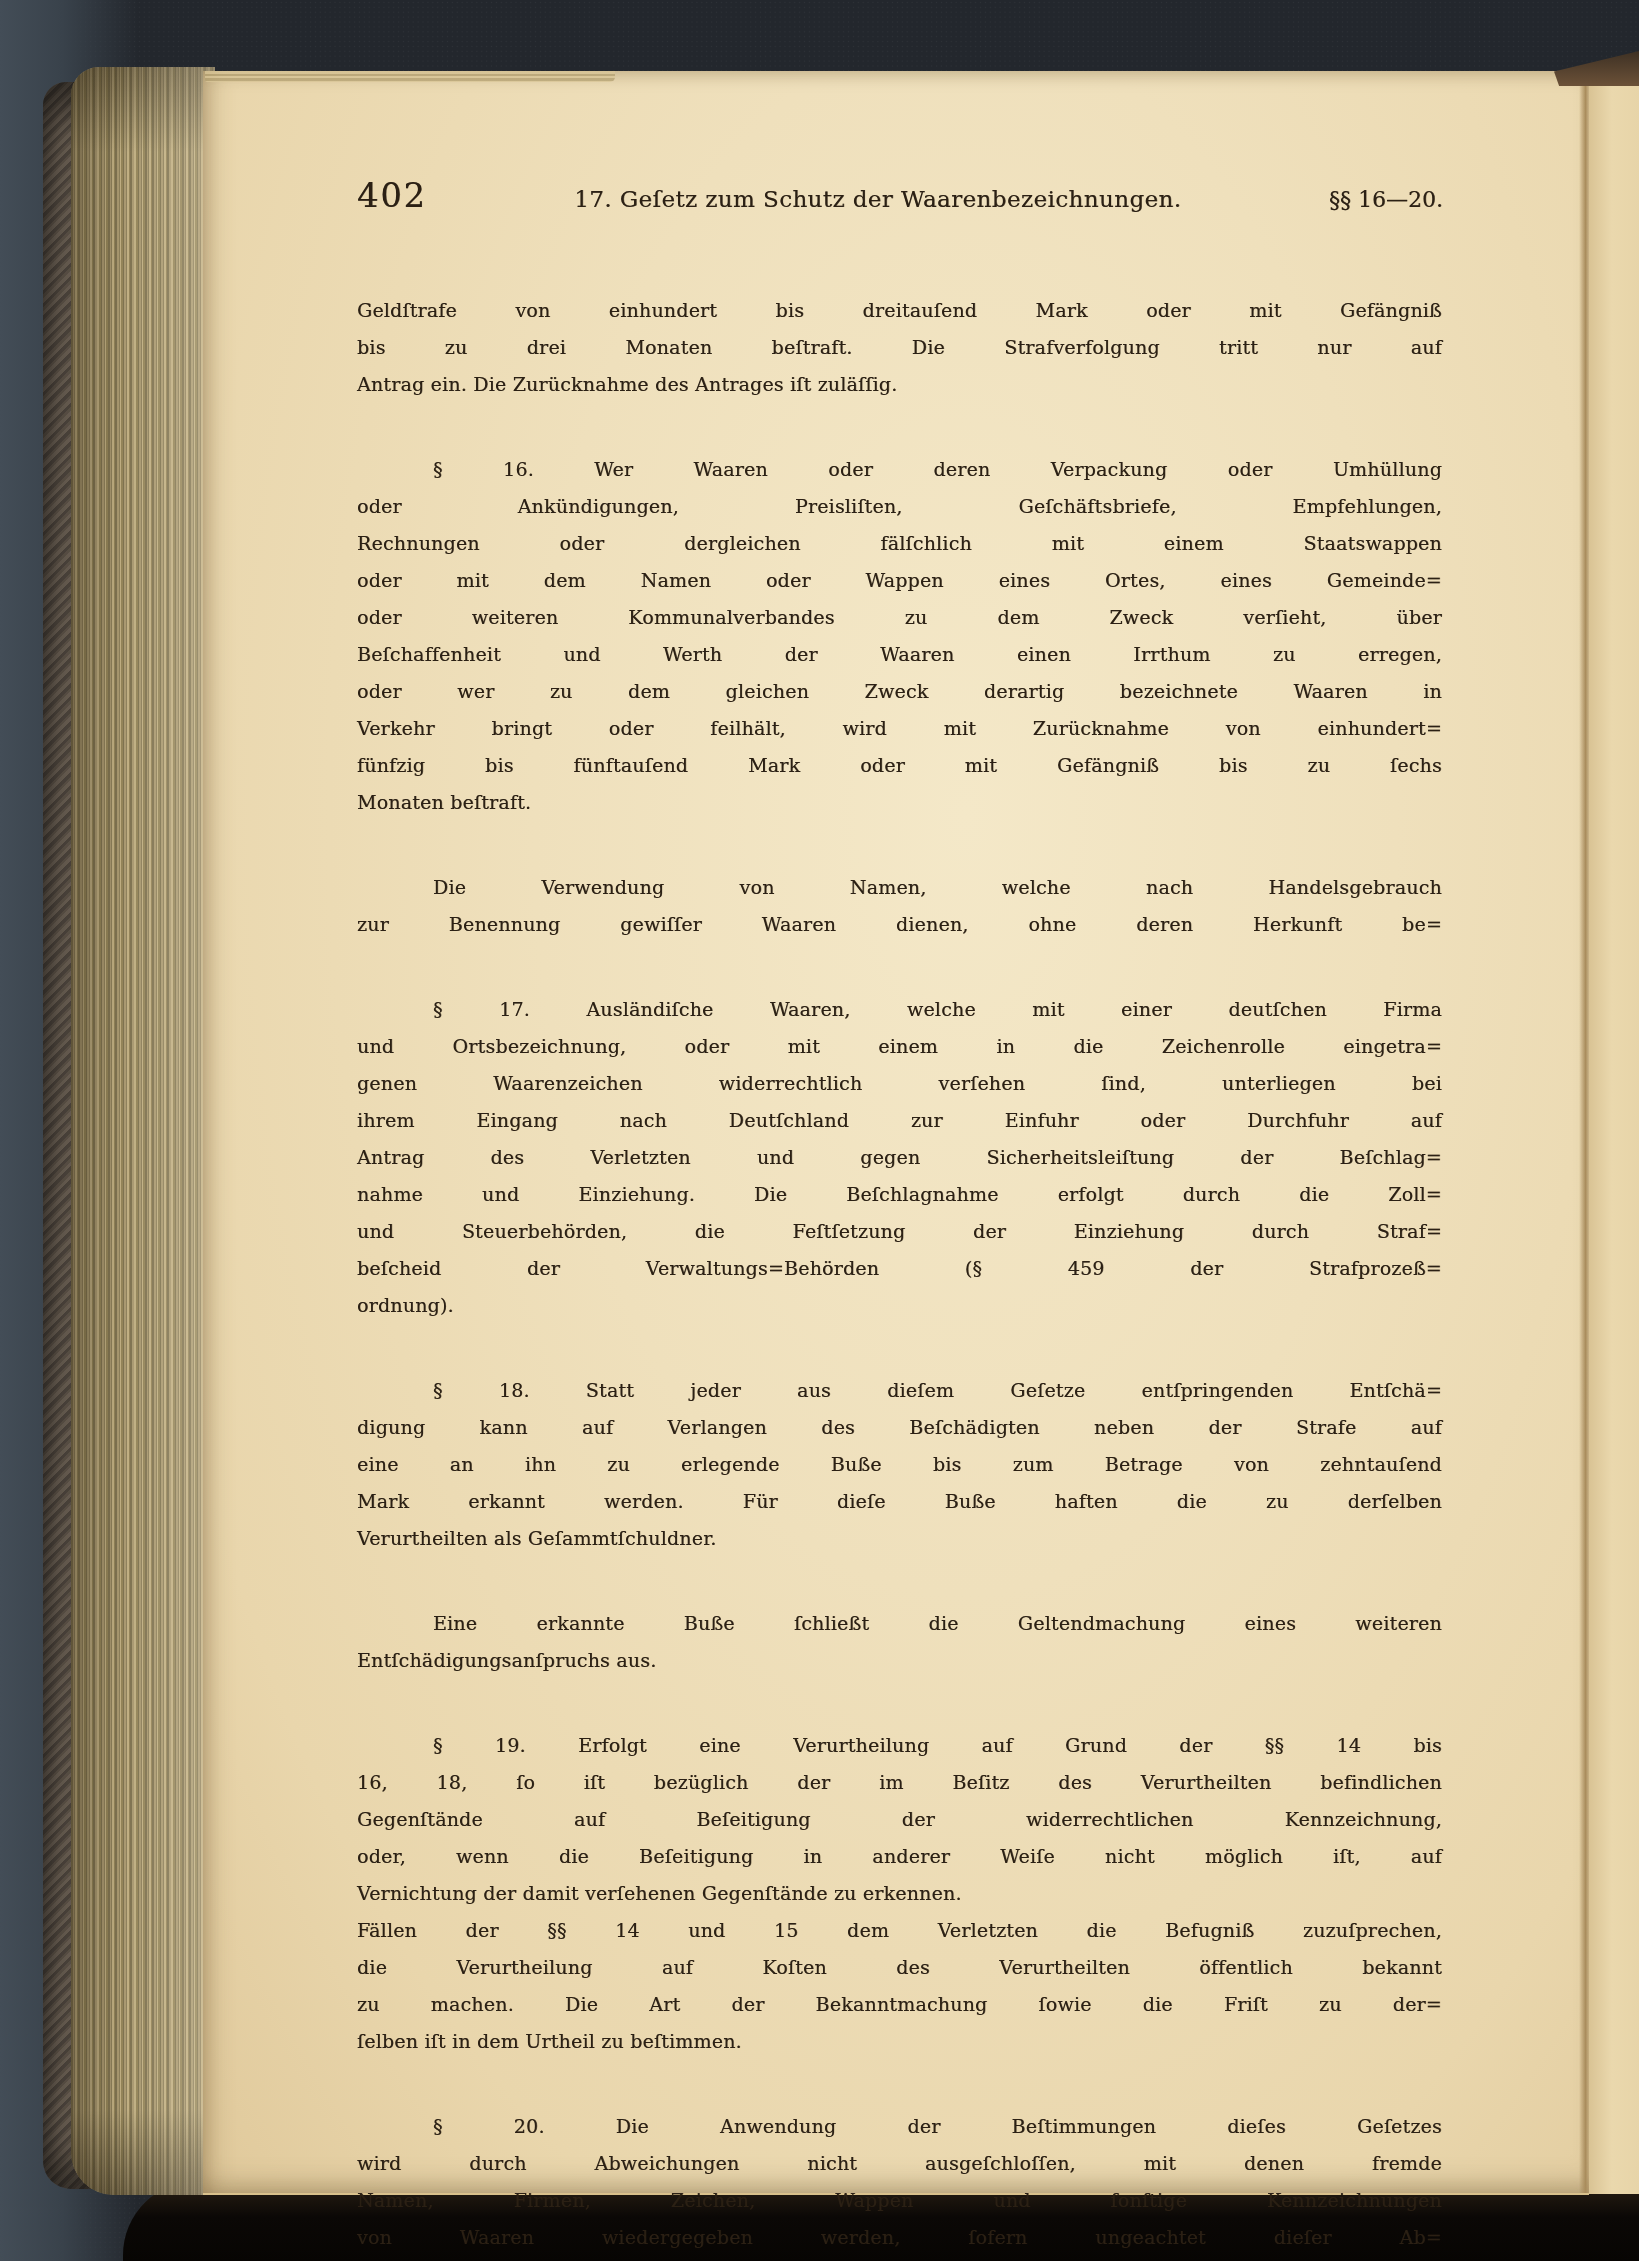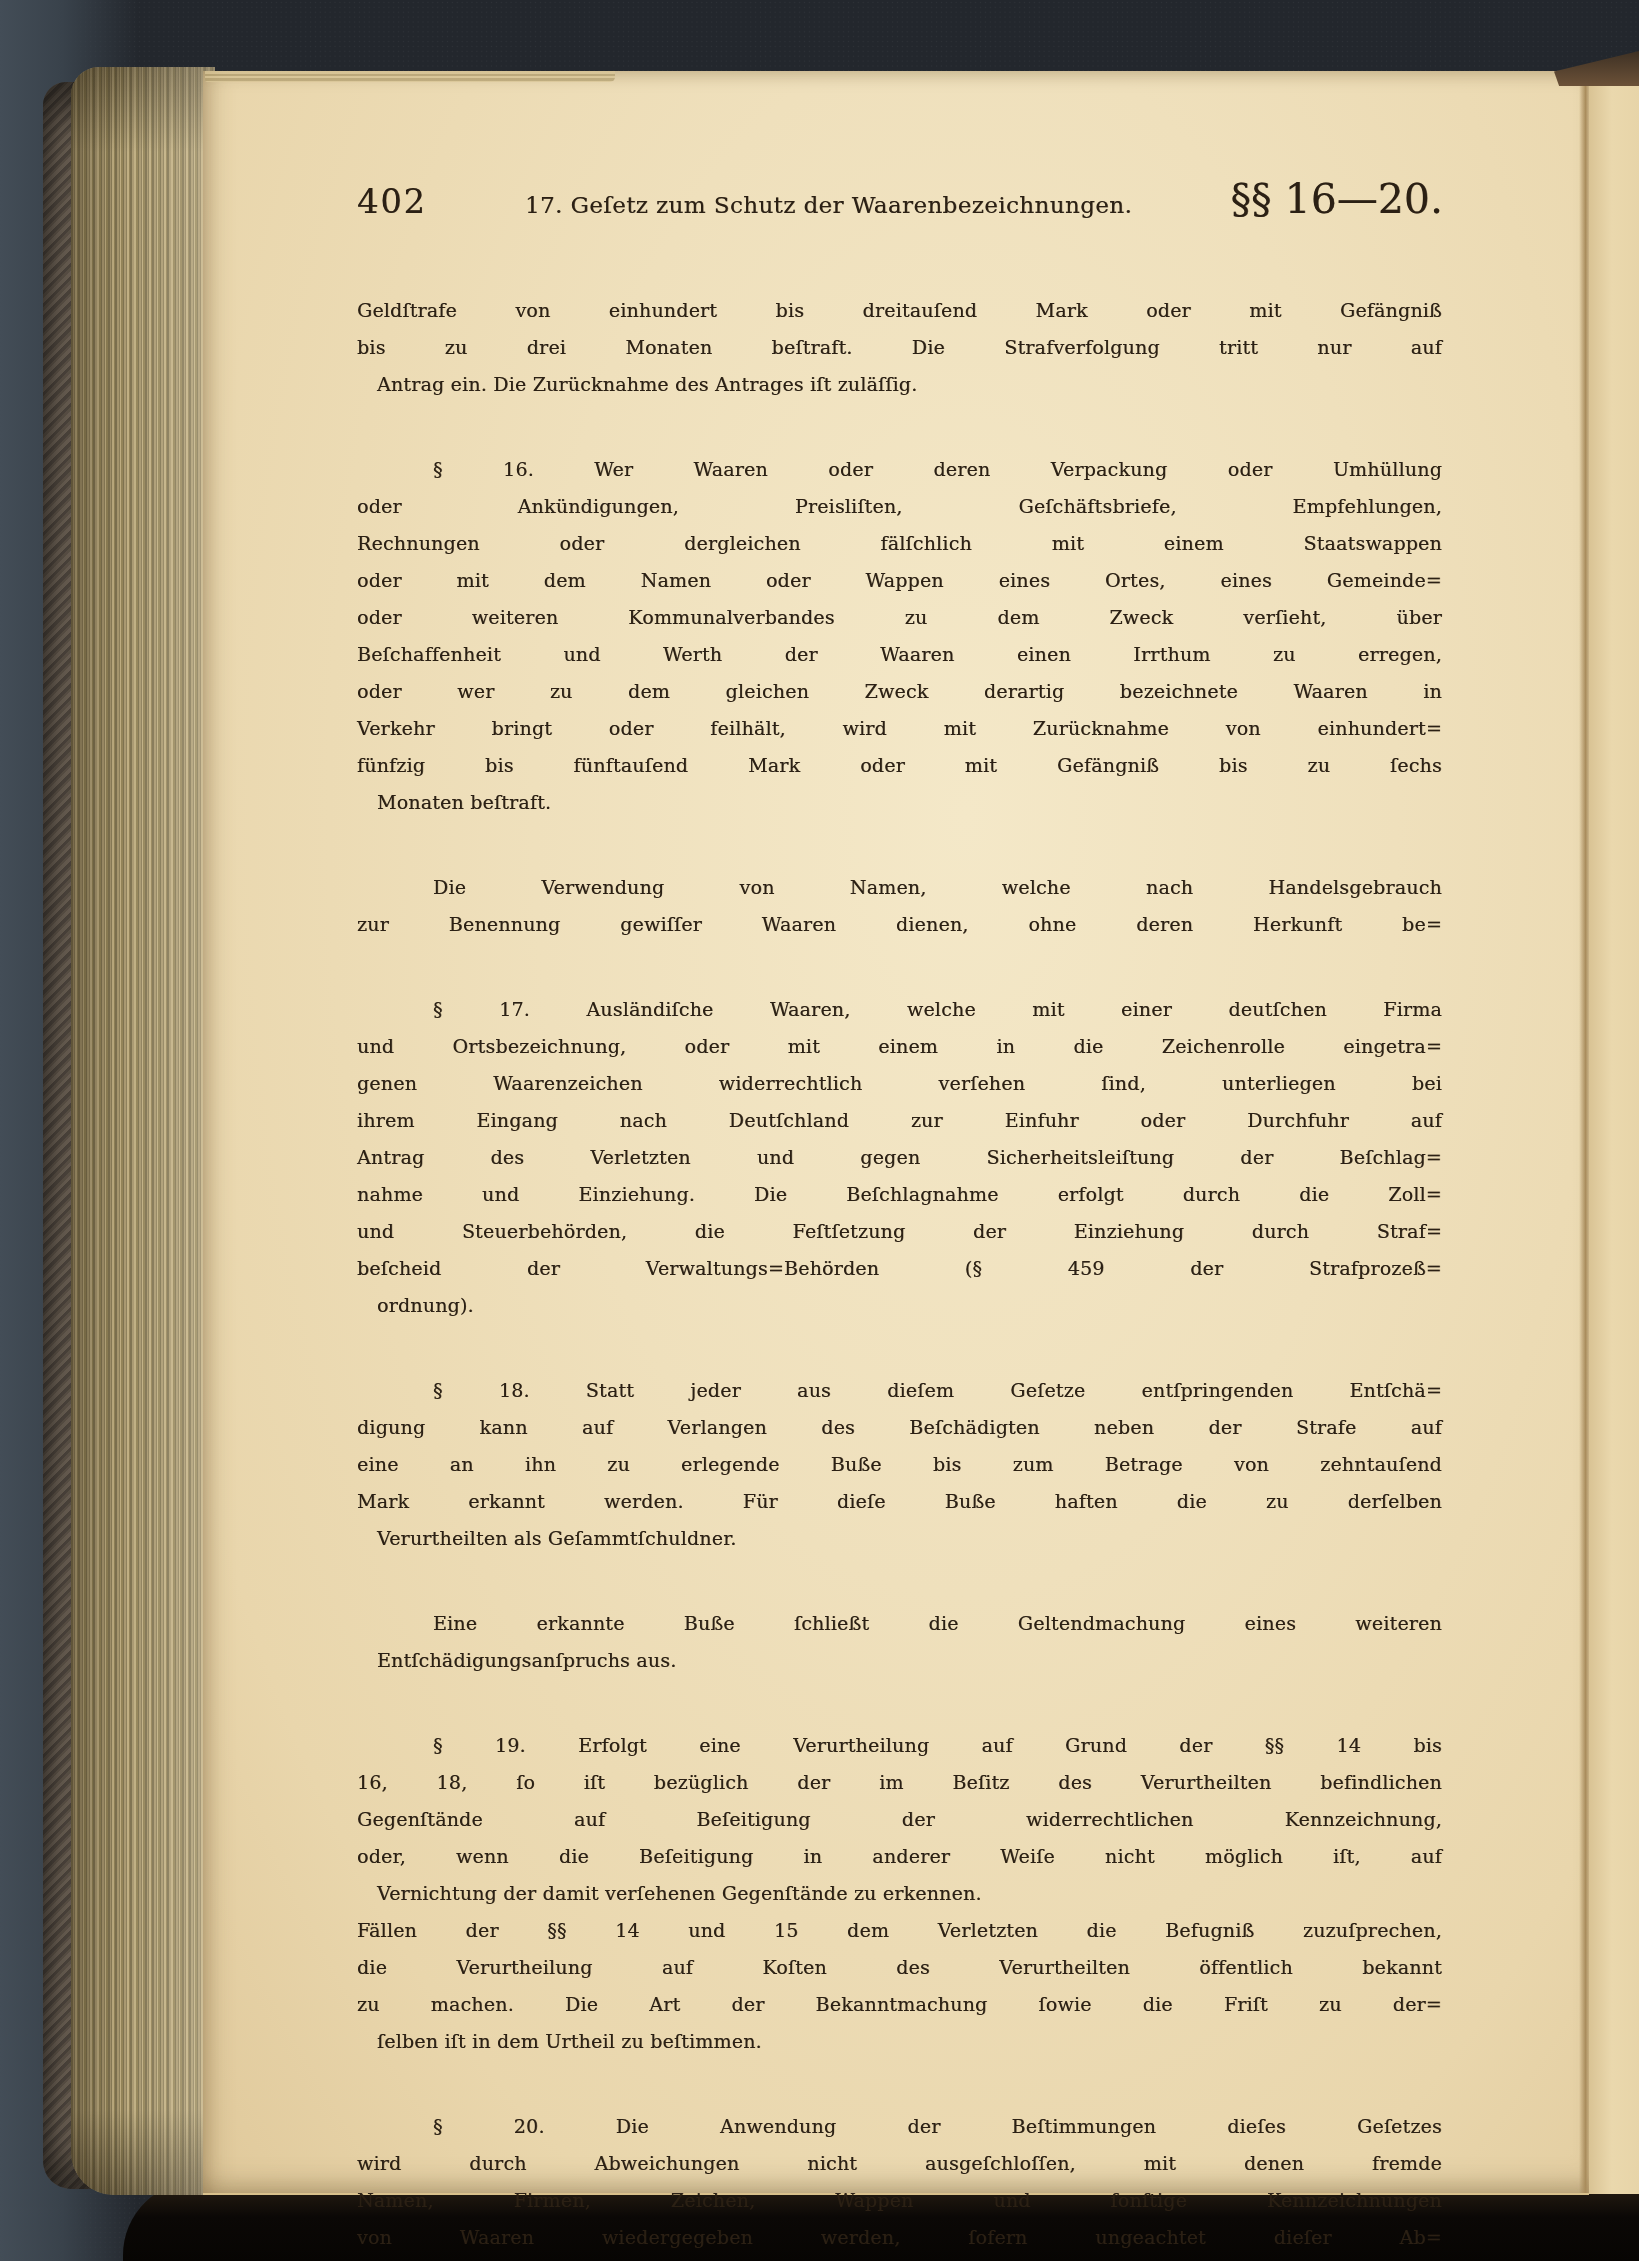--- a/index.html
+++ b/index.html
@@ -76,27 +76,27 @@
     clip-path: polygon(0 62%, 100% 8%, 100% 100%, 6% 100%);
   }
   
   .print { color: #2b2014; text-shadow: 0.4px 0.2px 0 rgba(43,32,20,0.55); }
   .page-header {
     position: absolute; left: 357px; top: 175px; width: 1086px;
     display: flex; align-items: baseline; justify-content: space-between;
   }
   .page-number   { font-size: 34px; letter-spacing: 1.6px; }
   .chapter-title { font-size: 23px; letter-spacing: 0.4px; }
-  .section-range { font-size: 41px; }
+  .section-range { font-size: 22px; }
   .page-body {
     position: absolute; left: 357px; top: 292px; width: 1085px;
     font-size: 19px; line-height: 37px; letter-spacing: 0.2px;
   }
   .line { height: 37px; text-align: justify; text-align-last: justify; }
-  .line.noju { text-align: left; text-align-last: left; margin-left: 20px; }
+  .line.noju { text-align: left; text-align-last: left; }
   .line.ind  { padding-left: 76px; box-sizing: border-box; margin-top: 48px; }
 </style>
 </head>
 <body>
 
 <div id="canvas">
   <div class="bg-speckle"></div>
   <div class="bg-left-band"></div>
   <div class="shadow-bottom"></div>
   <div class="cover-edge"></div>

